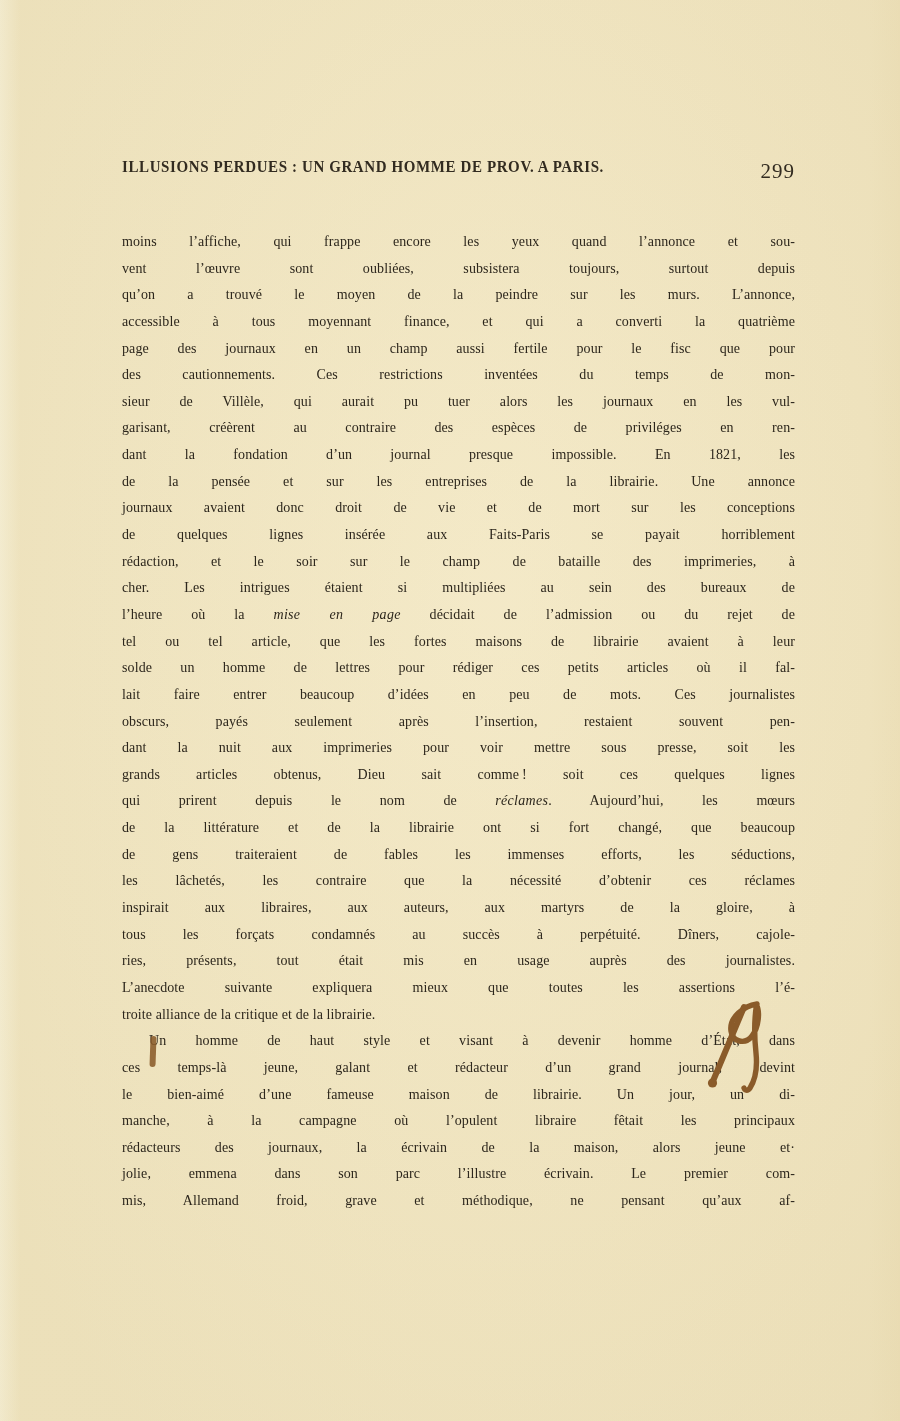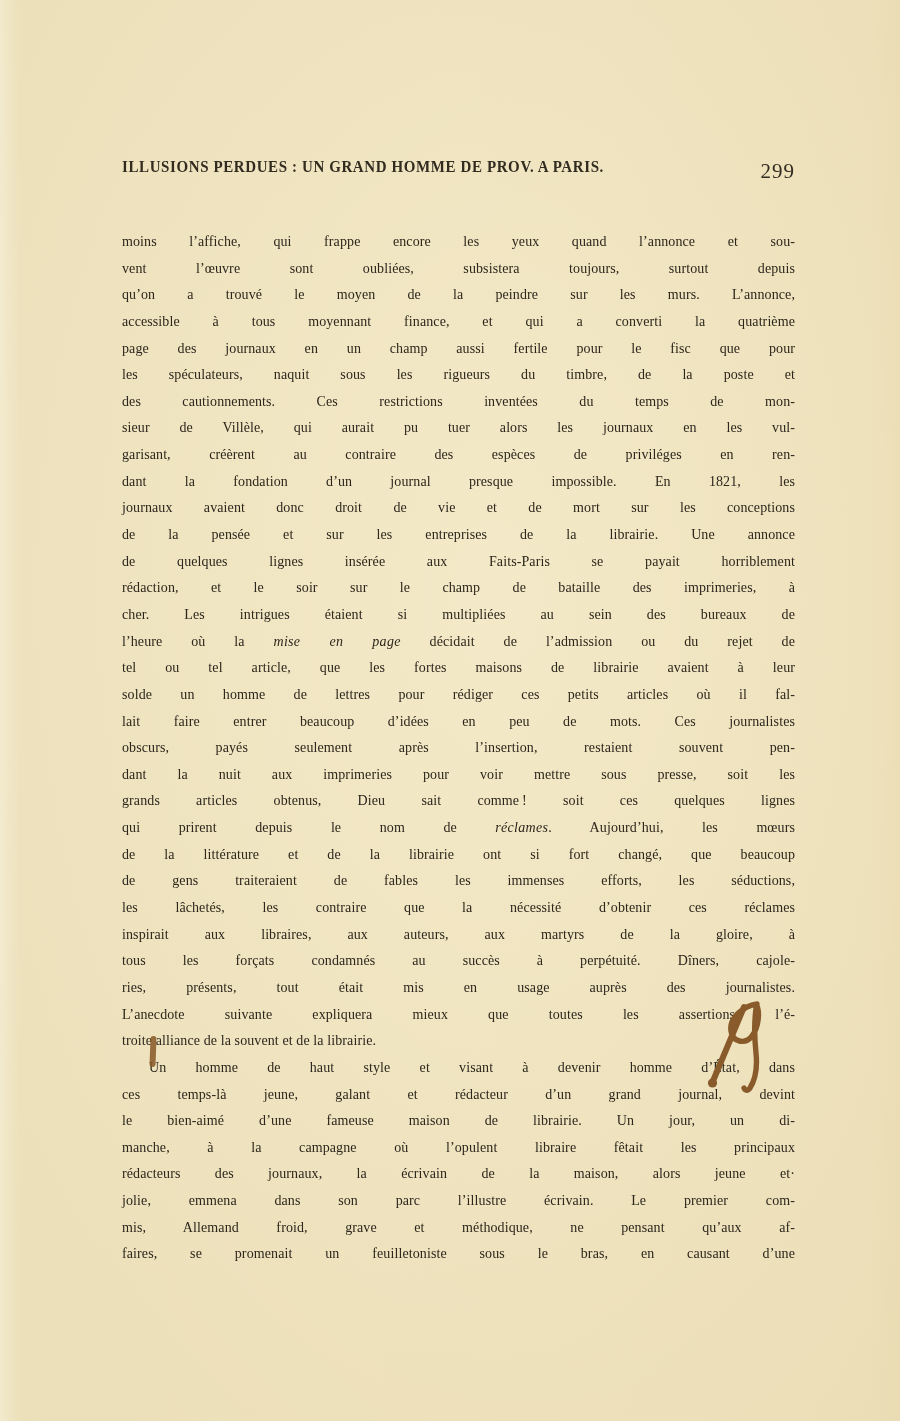--- a/index.html
+++ b/index.html
@@ -59,54 +59,52 @@
     <span class="title">ILLUSIONS PERDUES : UN GRAND HOMME DE PROV. A PARIS.</span>
     <span class="folio">299</span>
   </div>
 
   <div class="body-text" id="body-text">
       <div class="tline"><span>moins l’affiche, qui frappe encore les yeux quand l’annonce et sou-</span></div>
       <div class="tline"><span>vent l’œuvre sont oubliées, subsistera toujours, surtout depuis</span></div>
       <div class="tline"><span>qu’on a trouvé le moyen de la peindre sur les murs. L’annonce,</span></div>
       <div class="tline"><span>accessible à tous moyennant finance, et qui a converti la quatrième</span></div>
       <div class="tline"><span>page des journaux en un champ aussi fertile pour le fisc que pour</span></div>
-      <div class="tline"><span>les spéculateurs, naquit sous les rigueurs du timbre, de la poste et</span></div>
       <div class="tline"><span>des cautionnements. Ces restrictions inventées du temps de mon-</span></div>
       <div class="tline"><span>sieur de Villèle, qui aurait pu tuer alors les journaux en les vul-</span></div>
       <div class="tline"><span>garisant, créèrent au contraire des espèces de priviléges en ren-</span></div>
       <div class="tline"><span>dant la fondation d’un journal presque impossible. En 1821, les</span></div>
+      <div class="tline"><span>de la pensée et sur les entreprises de la librairie. Une annonce</span></div>
       <div class="tline"><span>journaux avaient donc droit de vie et de mort sur les conceptions</span></div>
-      <div class="tline"><span>de la pensée et sur les entreprises de la librairie. Une annonce</span></div>
       <div class="tline"><span>de quelques lignes insérée aux Faits-Paris se payait horriblement</span></div>
       <div class="tline"><span>rédaction, et le soir sur le champ de bataille des imprimeries, à</span></div>
       <div class="tline"><span>cher. Les intrigues étaient si multipliées au sein des bureaux de</span></div>
       <div class="tline"><span>l’heure où la </span><i>mise en page</i><span> décidait de l’admission ou du rejet de</span></div>
       <div class="tline"><span>tel ou tel article, que les fortes maisons de librairie avaient à leur</span></div>
       <div class="tline"><span>solde un homme de lettres pour rédiger ces petits articles où il fal-</span></div>
       <div class="tline"><span>lait faire entrer beaucoup d’idées en peu de mots. Ces journalistes</span></div>
       <div class="tline"><span>obscurs, payés seulement après l’insertion, restaient souvent pen-</span></div>
       <div class="tline"><span>dant la nuit aux imprimeries pour voir mettre sous presse, soit les</span></div>
       <div class="tline"><span>grands articles obtenus, Dieu sait comme ! soit ces quelques lignes</span></div>
       <div class="tline"><span>qui prirent depuis le nom de </span><i>réclames</i><span>. Aujourd’hui, les mœurs</span></div>
       <div class="tline"><span>de la littérature et de la librairie ont si fort changé, que beaucoup</span></div>
       <div class="tline"><span>de gens traiteraient de fables les immenses efforts, les séductions,</span></div>
       <div class="tline"><span>les lâchetés, les contraire que la nécessité d’obtenir ces réclames</span></div>
       <div class="tline"><span>inspirait aux libraires, aux auteurs, aux martyrs de la gloire, à</span></div>
       <div class="tline"><span>tous les forçats condamnés au succès à perpétuité. Dîners, cajole-</span></div>
       <div class="tline"><span>ries, présents, tout était mis en usage auprès des journalistes.</span></div>
       <div class="tline"><span>L’anecdote suivante expliquera mieux que toutes les assertions l’é-</span></div>
-      <div class="tline nojust"><span>troite alliance de la souvent et de la librairie.</span></div>
+      <div class="tline nojust"><span>troite alliance de la critique et de la librairie.</span></div>
       <div class="tline indent"><span>Un homme de haut style et visant à devenir homme d’État, dans</span></div>
       <div class="tline"><span>ces temps-là jeune, galant et rédacteur d’un grand journal, devint</span></div>
       <div class="tline"><span>le bien-aimé d’une fameuse maison de librairie. Un jour, un di-</span></div>
       <div class="tline"><span>manche, à la campagne où l’opulent libraire fêtait les principaux</span></div>
       <div class="tline"><span>rédacteurs des journaux, la écrivain de la maison, alors jeune et·</span></div>
       <div class="tline"><span>jolie, emmena dans son parc l’illustre écrivain. Le premier com-</span></div>
       <div class="tline"><span>mis, Allemand froid, grave et méthodique, ne pensant qu’aux af-</span></div>
-      <div class="tline"><span>faires, se promenait un feuilletoniste sous le bras, en causant d’une</span></div>
     </div>
 
   <div class="ink-smudge"></div>
 
   <svg class="margin-mark" viewBox="0 0 80 98" fill="none" xmlns="http://www.w3.org/2000/svg">
     <path d="M46 8 L15 82" stroke="#8a5b2a" stroke-width="6" stroke-linecap="round"></path>
     <circle cx="14.5" cy="84" r="4.6" fill="#8a5b2a"></circle>
     <path d="M59 5 C46 7 31 18 33 32 C34.5 43 47 46 54 37 C61 28 62 12 58.5 6 C56 22 56.5 40 58 54 C59.3 67 58.5 79 52 89 C50 92 47 92 46 89" stroke="#8a5b2a" stroke-width="5.4" stroke-linecap="round" stroke-linejoin="round"></path>
   </svg>
 

